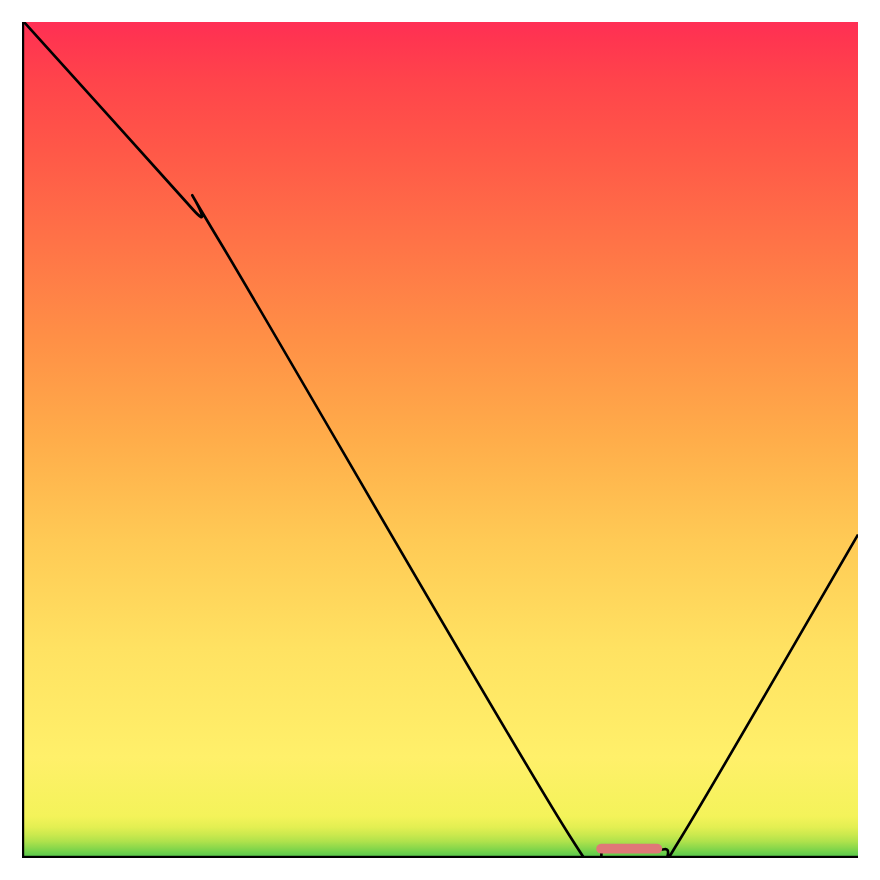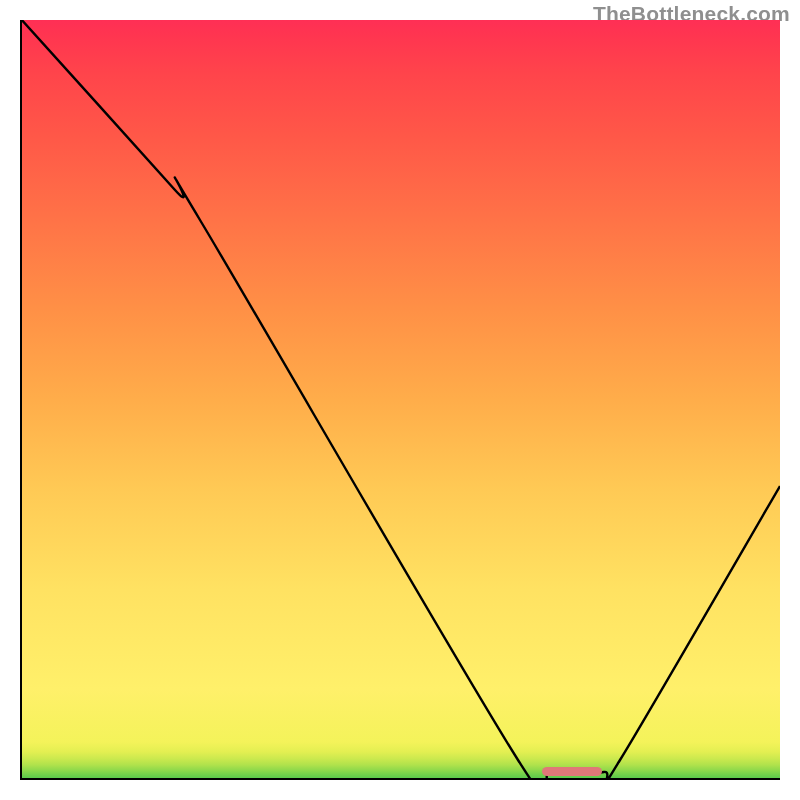--- a/index.html
+++ b/index.html
@@ -50,21 +50,20 @@
     letter-spacing: 0.2px;
   }
   svg {
     display: block;
   }
 </style>
 </head>
 <body>
 
 <div class="wrap">
-  <div class="credit">TheBottleneck.com</div>
 
   <div class="plot-area">
     <svg id="plot-svg" width="760" height="760" viewBox="0 0 760 760">
       <defs>
         <linearGradient id="bg-grad" x1="0" y1="760" x2="0" y2="0" gradientUnits="userSpaceOnUse">
             <stop offset="0%" stop-color="#50c64b"></stop>
             <stop offset="0.7000000000000001%" stop-color="#70d04b"></stop>
             <stop offset="1.3%" stop-color="#8fd94b"></stop>
             <stop offset="2%" stop-color="#b0e24c"></stop>
             <stop offset="2.8000000000000003%" stop-color="#cbe94e"></stop>

